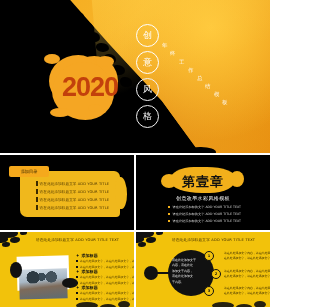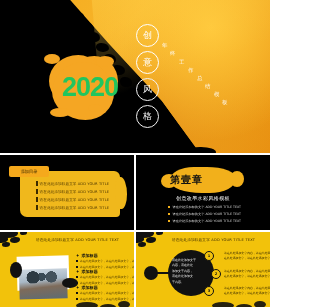--- a/index.html
+++ b/index.html
@@ -30,21 +30,21 @@
   .ink-edge span{position:absolute;background:#000;border-radius:40% 60% 45% 55%;}
 
   .blob{
     position:absolute;left:52px;top:62px;width:62px;height:58px;
     background:#F5A623;border-radius:52% 48% 46% 54%/50% 54% 46% 50%;
     box-shadow:-6px -10px 0 -3px #F5A623, 10px -12px 0 -6px #F5A623;
   }
   .blob-splat{position:absolute;background:#F5A623;border-radius:50%;}
 
   .year{position:absolute;left:62px;top:74px;width:56px;
-        color:#22c55e;font-size:27px;font-weight:700;line-height:26px;letter-spacing:-1px;}
+        color:#c2410c;font-size:27px;font-weight:700;line-height:26px;letter-spacing:-1px;}
 
   .circles{position:absolute;left:136px;top:24px;display:flex;flex-direction:column;gap:4px;}
   .circ{width:21px;height:21px;border-radius:50%;border:1.4px solid #fff;
         display:flex;align-items:center;justify-content:center;
         color:#fff;font-size:9px;line-height:1;
         font-family:"DejaVu Sans","Liberation Sans",sans-serif;}
   .circ.dk{border-color:#f2f2f2;}
 
   .vtitle{position:absolute;left:160px;top:40px;width:74px;height:62px;}
   .vtitle i{position:absolute;color:#fff;opacity:.92;font-size:5.4px;font-style:normal;
@@ -69,22 +69,22 @@
   .rowitem em{font-style:normal;font-size:3.6px;color:#4a3500;white-space:nowrap;letter-spacing:.1px;
               font-family:"DejaVu Sans","Liberation Sans",sans-serif;}
 
   
   .chapsplash{position:absolute;left:34px;top:12px;width:66px;height:26px;background:#F2B01B;
               border-radius:36% 44% 40% 48%/50% 42% 54% 46%;}
   .chapsplash:before{content:"";position:absolute;left:-9px;top:7px;width:16px;height:14px;
               background:#F2B01B;border-radius:50%;}
   .chapsplash:after{content:"";position:absolute;right:-8px;top:4px;width:14px;height:16px;
               background:#F2B01B;border-radius:50%;}
-  .chaptext{position:absolute;left:34px;top:18px;width:66px;text-align:left;
-            font-size:10px;font-weight:700;color:#111;letter-spacing:1px;
+  .chaptext{position:absolute;left:34px;top:18px;width:66px;text-align:center;
+            font-size:13px;font-weight:700;color:#111;letter-spacing:1px;
             font-family:"DejaVu Sans","Liberation Sans",sans-serif;}
   .chapsub{position:absolute;left:0;top:40px;width:134px;text-align:center;
            font-size:5px;color:#fff;letter-spacing:.4px;
            font-family:"DejaVu Sans","Liberation Sans",sans-serif;}
   .chapline{position:absolute;left:32px;display:flex;align-items:center;gap:2.5px;}
   .chapline b{width:2px;height:2px;background:#F2B01B;display:block;}
   .chapline em{font-style:normal;font-size:3.2px;color:#cfcfcf;white-space:nowrap;
            font-family:"DejaVu Sans","Liberation Sans",sans-serif;}
 
   

